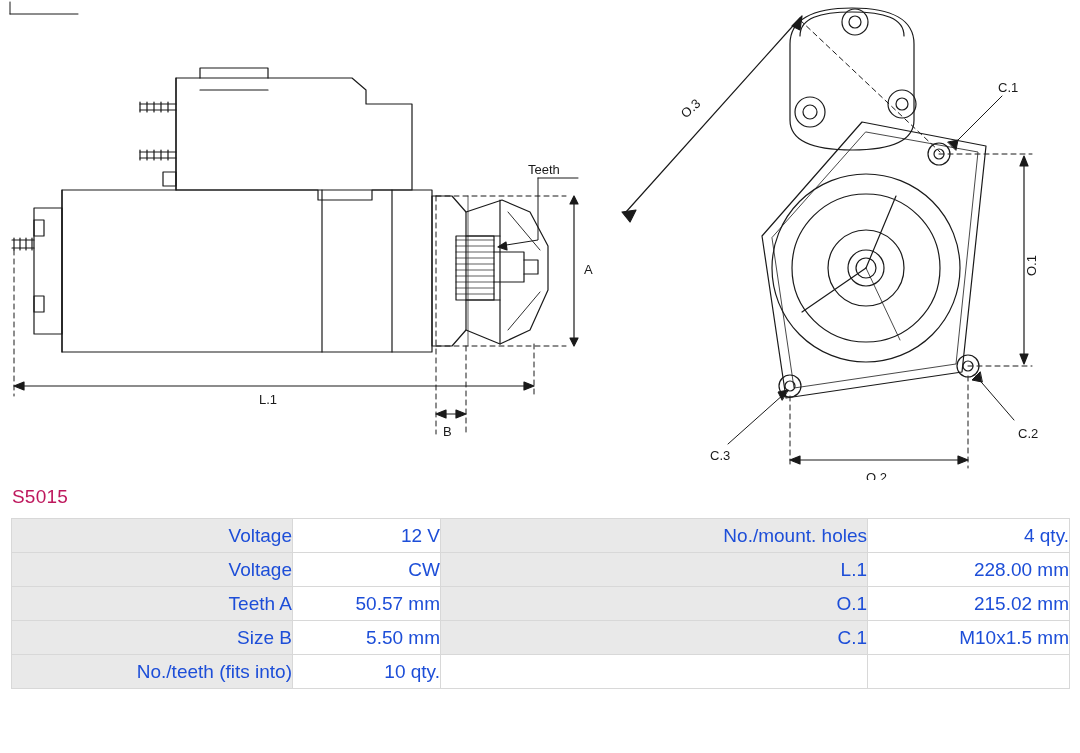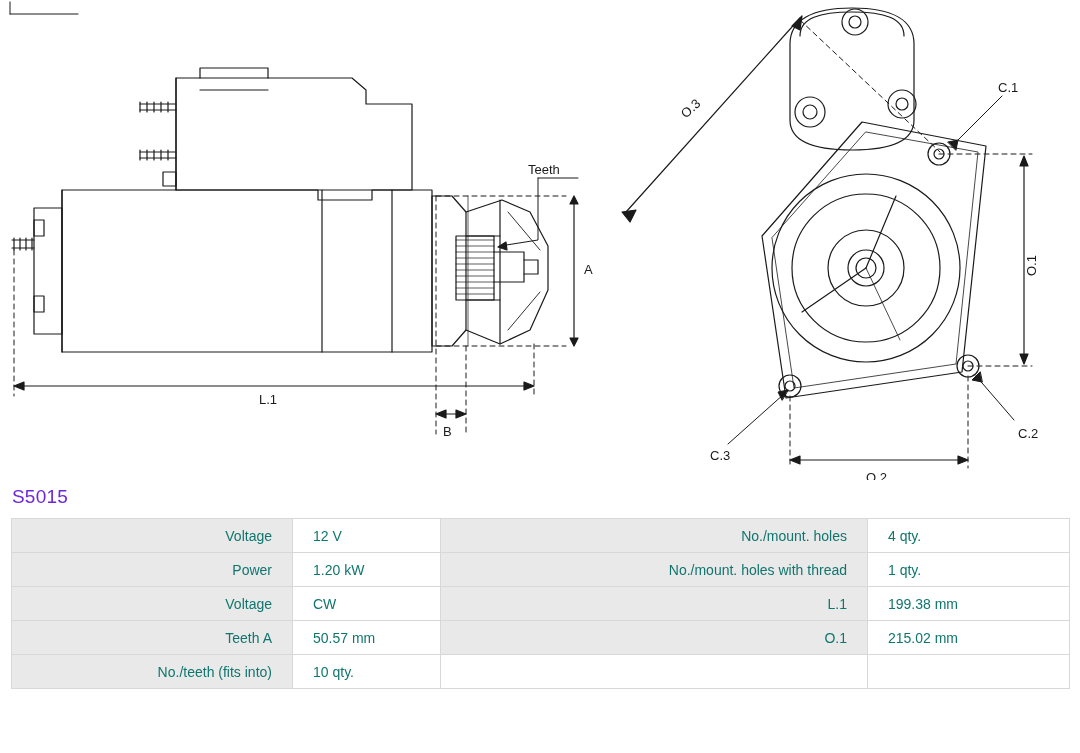--- a/index.html
+++ b/index.html
@@ -35,51 +35,52 @@
     font-family: "Liberation Sans", sans-serif;
     font-size: 13px;
     fill: #1a1a1a;
   }
   
   .part-number {
     position: absolute;
     left: 12px;
     top: 486px;
     font-size: 19px;
-    color: #6d28d9;
+    color: #be185d;
     font-family: "Liberation Sans", sans-serif;
     letter-spacing: 0.2px;
   }
   
   .spec-wrap {
     position: absolute;
     left: 11px;
     top: 518px;
     width: 1058px;
   }
   table.spec {
     border-collapse: collapse;
     width: 1058px;
     table-layout: fixed;
   }
   table.spec td {
     border: 1px solid #d8d8d8;
     height: 33px;
-    font-size: 14px;
-    padding: 0 20px;
-    color: #0f766e;
+    font-size: 19px;
+    padding: 0 0;
+    color: #1d4ed8;
     vertical-align: middle;
   }
   td.k {
     background: #e9e9e9;
     text-align: right;
     color: #2b2b2b;
   }
   td.v {
     background: #ffffff;
+    text-align: right;
     color: #2b2b2b;
   }
   td.empty {
     background: #ffffff;
     border: 1px solid #ffffff;
   }
   col.c1 { width: 281px; }
   col.c2 { width: 148px; }
   col.c3 { width: 427px; }
   col.c4 { width: 202px; }
@@ -265,38 +266,38 @@
           <col class="c4">
       </colgroup>
       <tbody>
         <tr>
           <td class="k">Voltage</td>
           <td class="v">12 V</td>
           <td class="k">No./mount. holes</td>
           <td class="v">4 qty.</td>
         </tr>
         <tr>
-          <td class="k">Power</td>
-          <td class="v">1.20 kW</td>
-          <td class="k">No./mount. holes with thread</td>
-          <td class="v">1 qty.</td>
-        </tr>
-        <tr>
           <td class="k">Voltage</td>
           <td class="v">CW</td>
           <td class="k">L.1</td>
-          <td class="v">199.38 mm</td>
+          <td class="v">228.00 mm</td>
         </tr>
         <tr>
           <td class="k">Teeth A</td>
           <td class="v">50.57 mm</td>
           <td class="k">O.1</td>
           <td class="v">215.02 mm</td>
         </tr>
         <tr>
+          <td class="k">Size B</td>
+          <td class="v">5.50 mm</td>
+          <td class="k">C.1</td>
+          <td class="v">M10x1.5 mm</td>
+        </tr>
+        <tr>
           <td class="k">No./teeth (fits into)</td>
           <td class="v">10 qty.</td>
           <td class="empty"></td>
           <td class="empty"></td>
         </tr>
       </tbody>
     </table>
   </div>
 
 </div>

